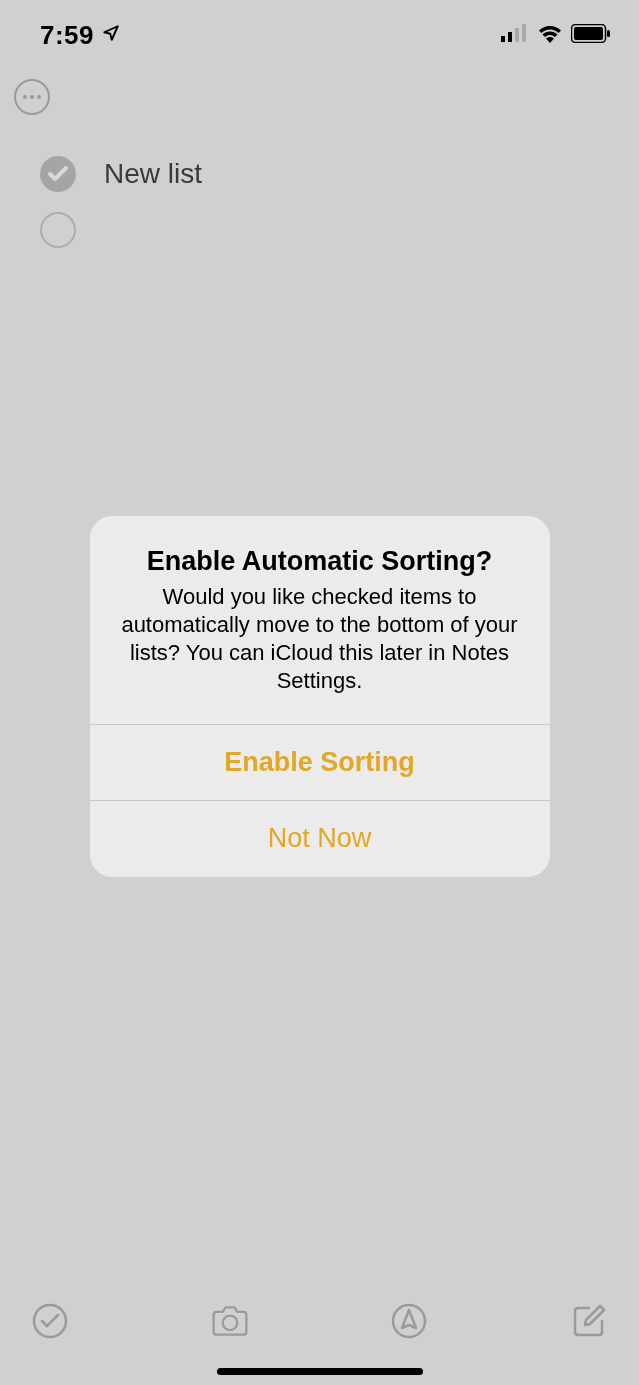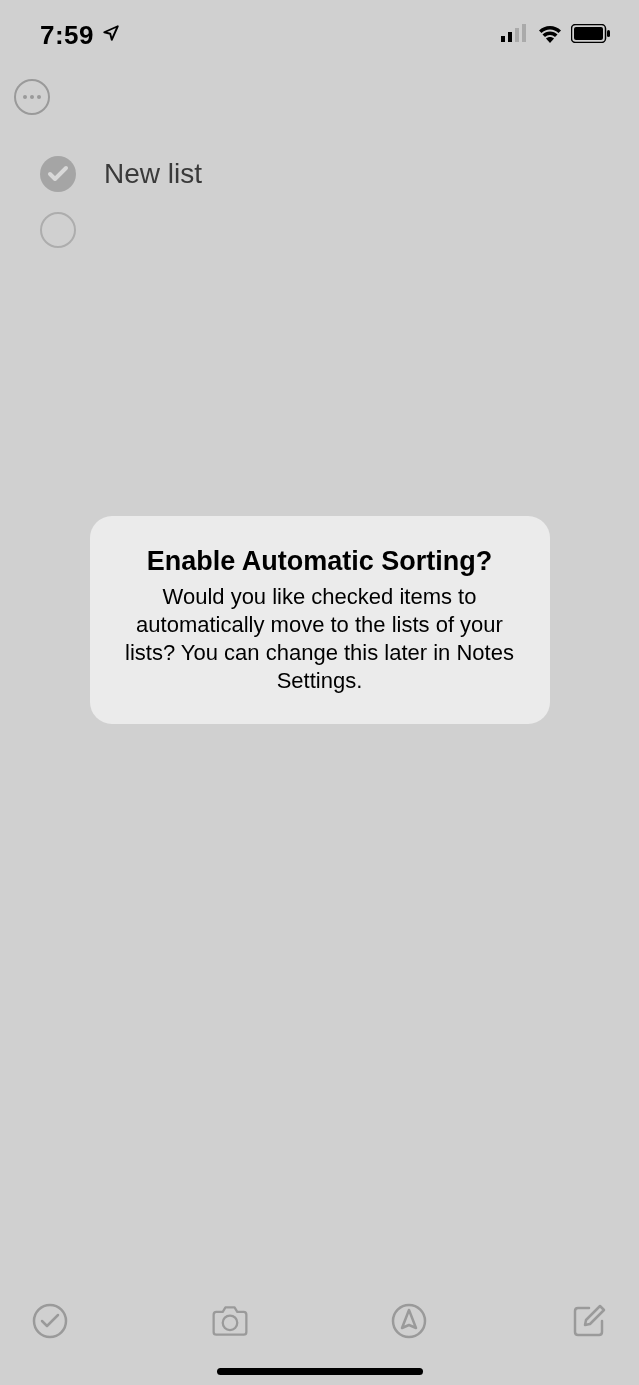--- a/index.html
+++ b/index.html
@@ -287,16 +287,20 @@
     </svg>
   </div>
 </div>
 
 <div class="home-indicator"></div>
 
 <div class="alert-overlay">
   <div class="alert">
     <div class="alert-body">
       <div class="alert-title">Enable Automatic Sorting?</div>
-      <div class="alert-message">Would you like checked items to automatically move to the lists of your lists? You can change this later in Notes Settings.</div>
+      <div class="alert-message">Would you like checked items to automatically move to the bottom of your lists? You can iCloud this later in Notes Settings.</div>
     </div>
+    <div class="alert-buttons">
+      <div class="alert-button primary">Enable Sorting</div>
+      <div class="alert-button">Not Now</div>
+    </div>
   </div>
 </div>
 
 </body></html>

